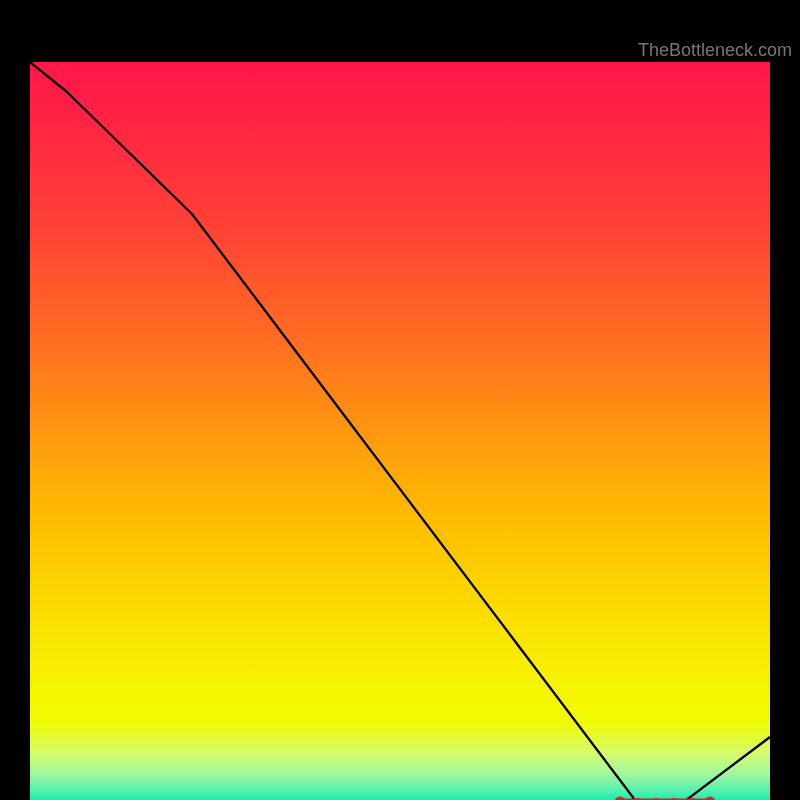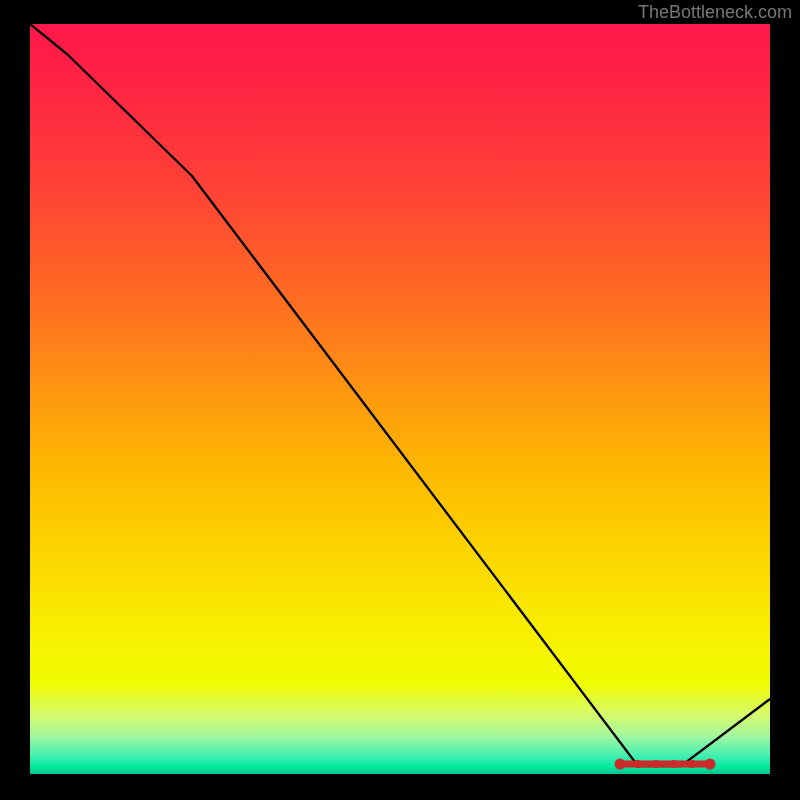--- a/index.html
+++ b/index.html
@@ -1,17 +1,17 @@
 <!DOCTYPE html>
 <html><head>
 <meta charset="utf-8">
 <style>
   * { margin: 0; padding: 0; box-sizing: border-box; }
   body { width: 800px; height: 800px; background: #000; font-family: Arial, sans-serif; overflow: hidden; }
-  .chart-container { position: relative; width: 800px; height: 572px; }
+  .chart-container { position: relative; width: 800px; height: 572px; margin-top: 38px; }
   .attribution {
     position: absolute;
     top: 2px;
     right: 8px;
     color: #777;
     font-size: 18px;
     font-weight: 500;
     z-index: 10;
   }
   .plot-area {

